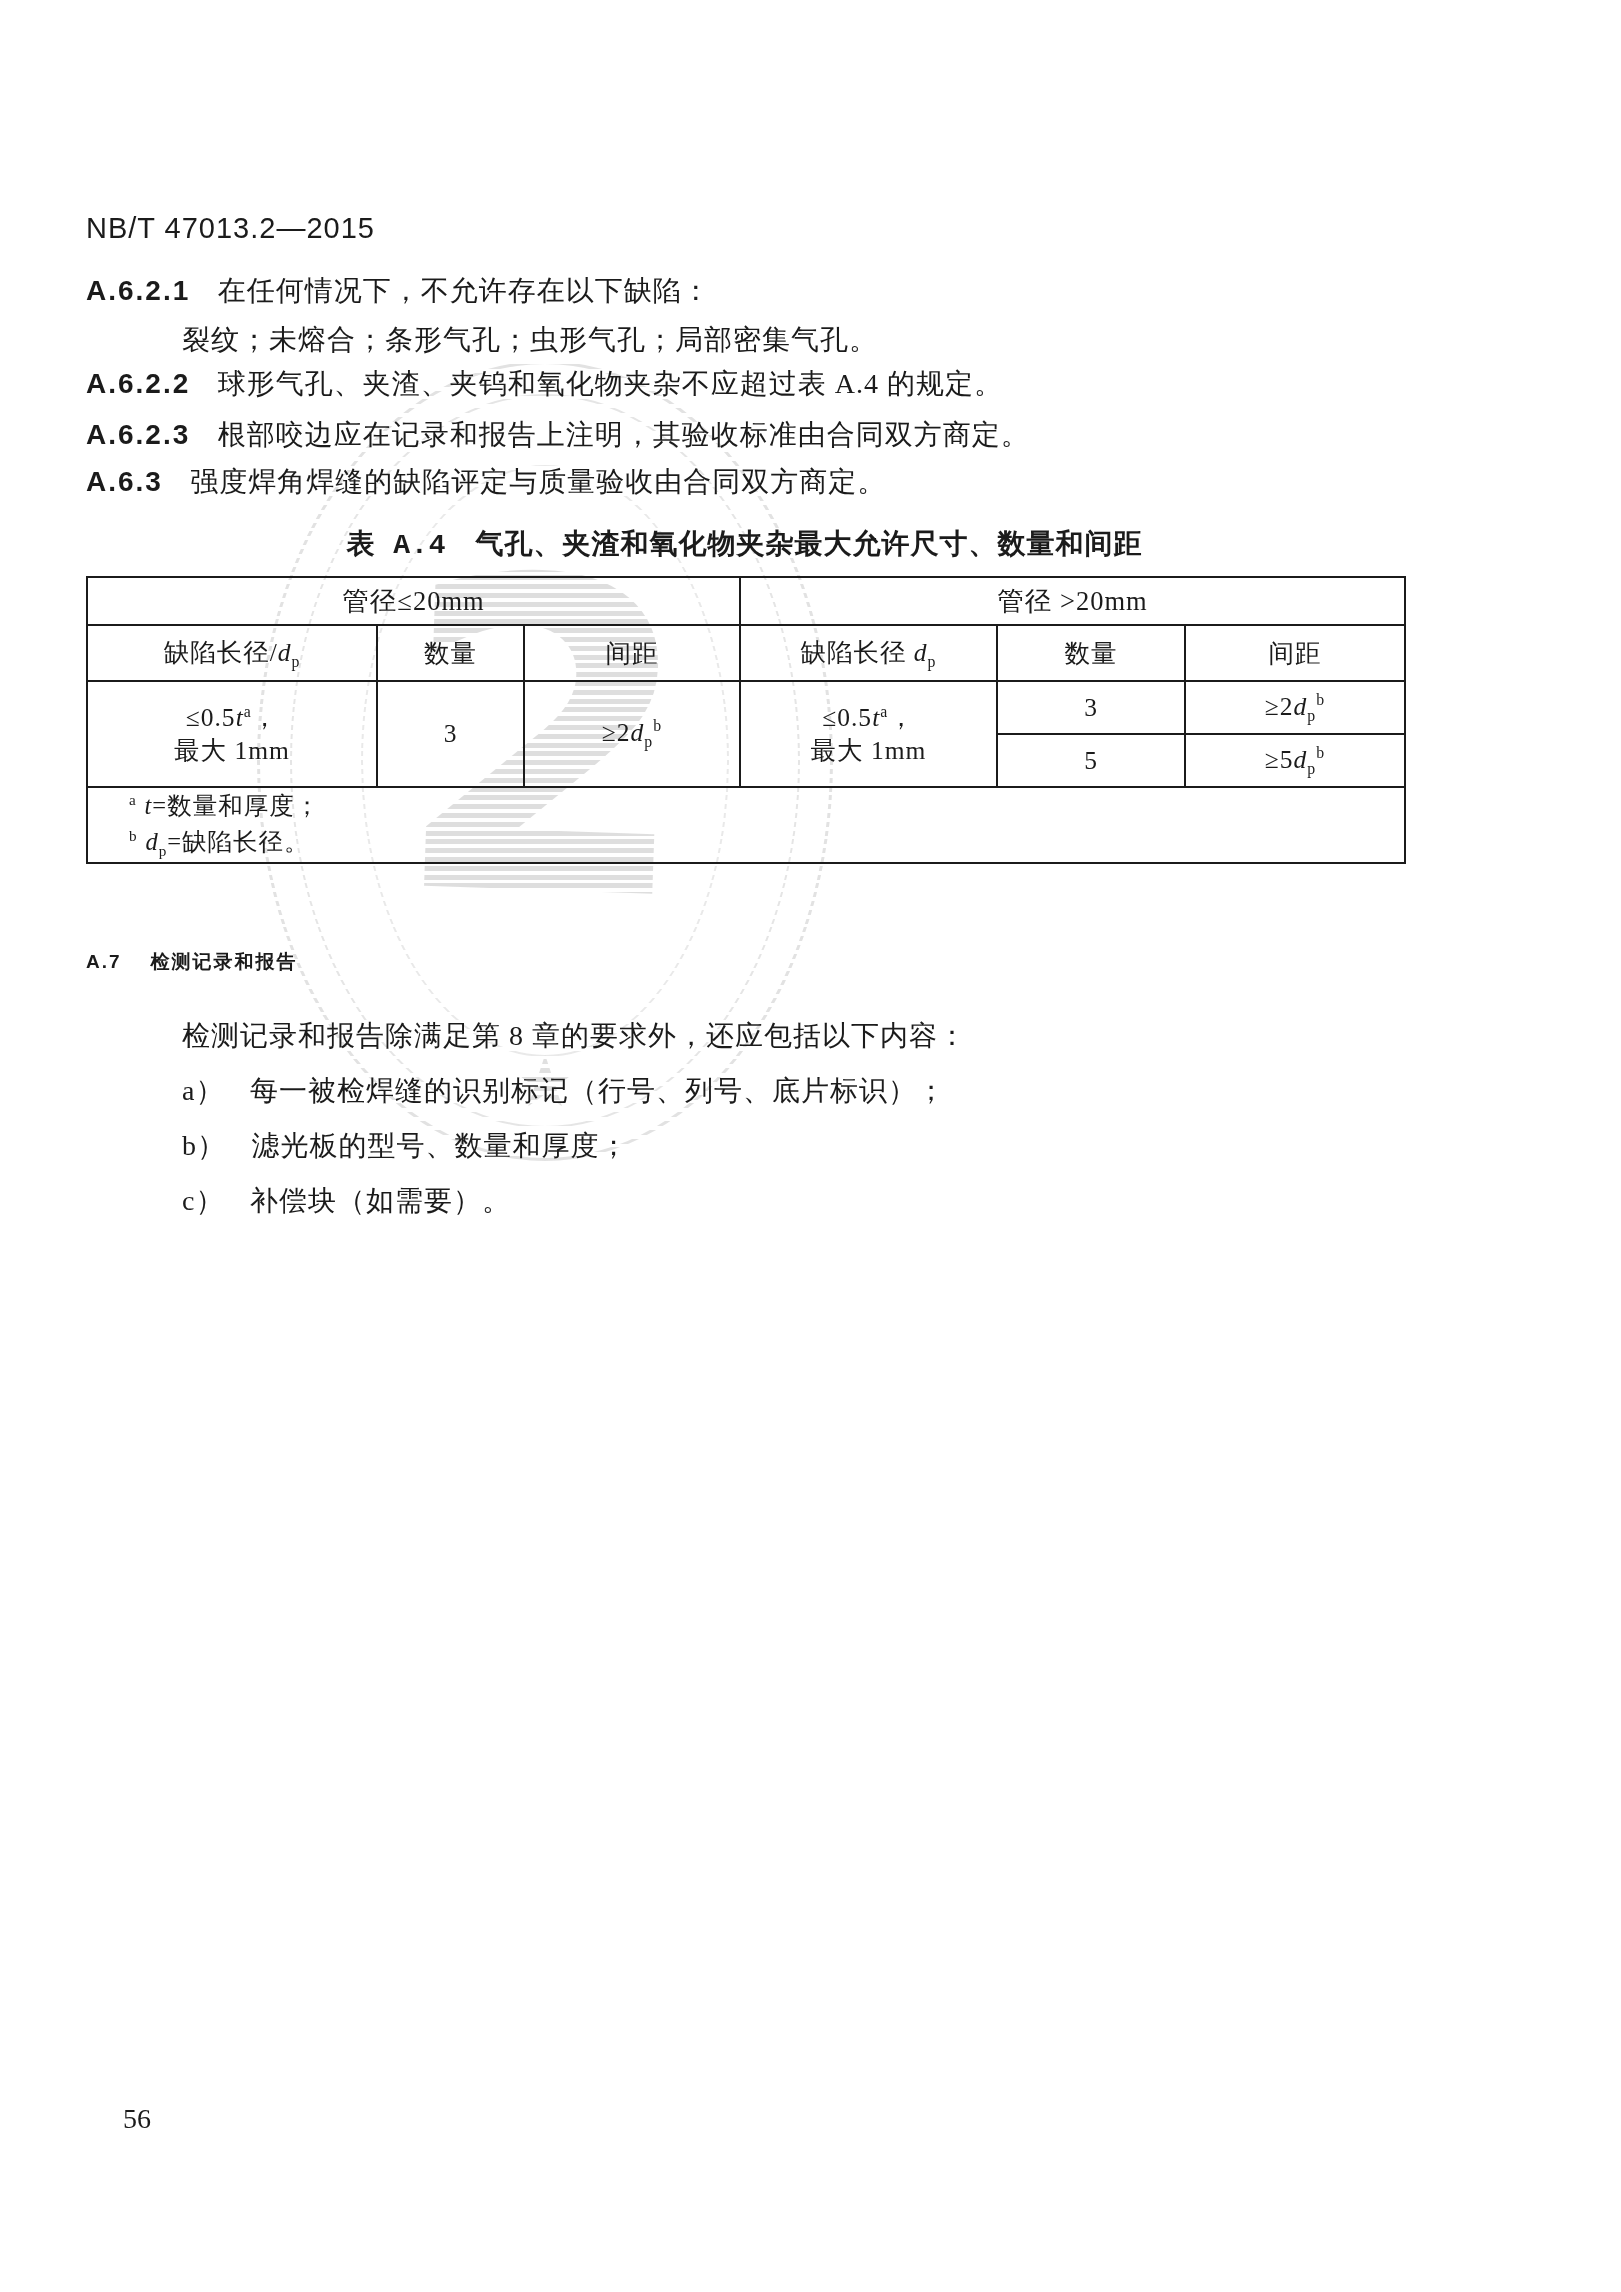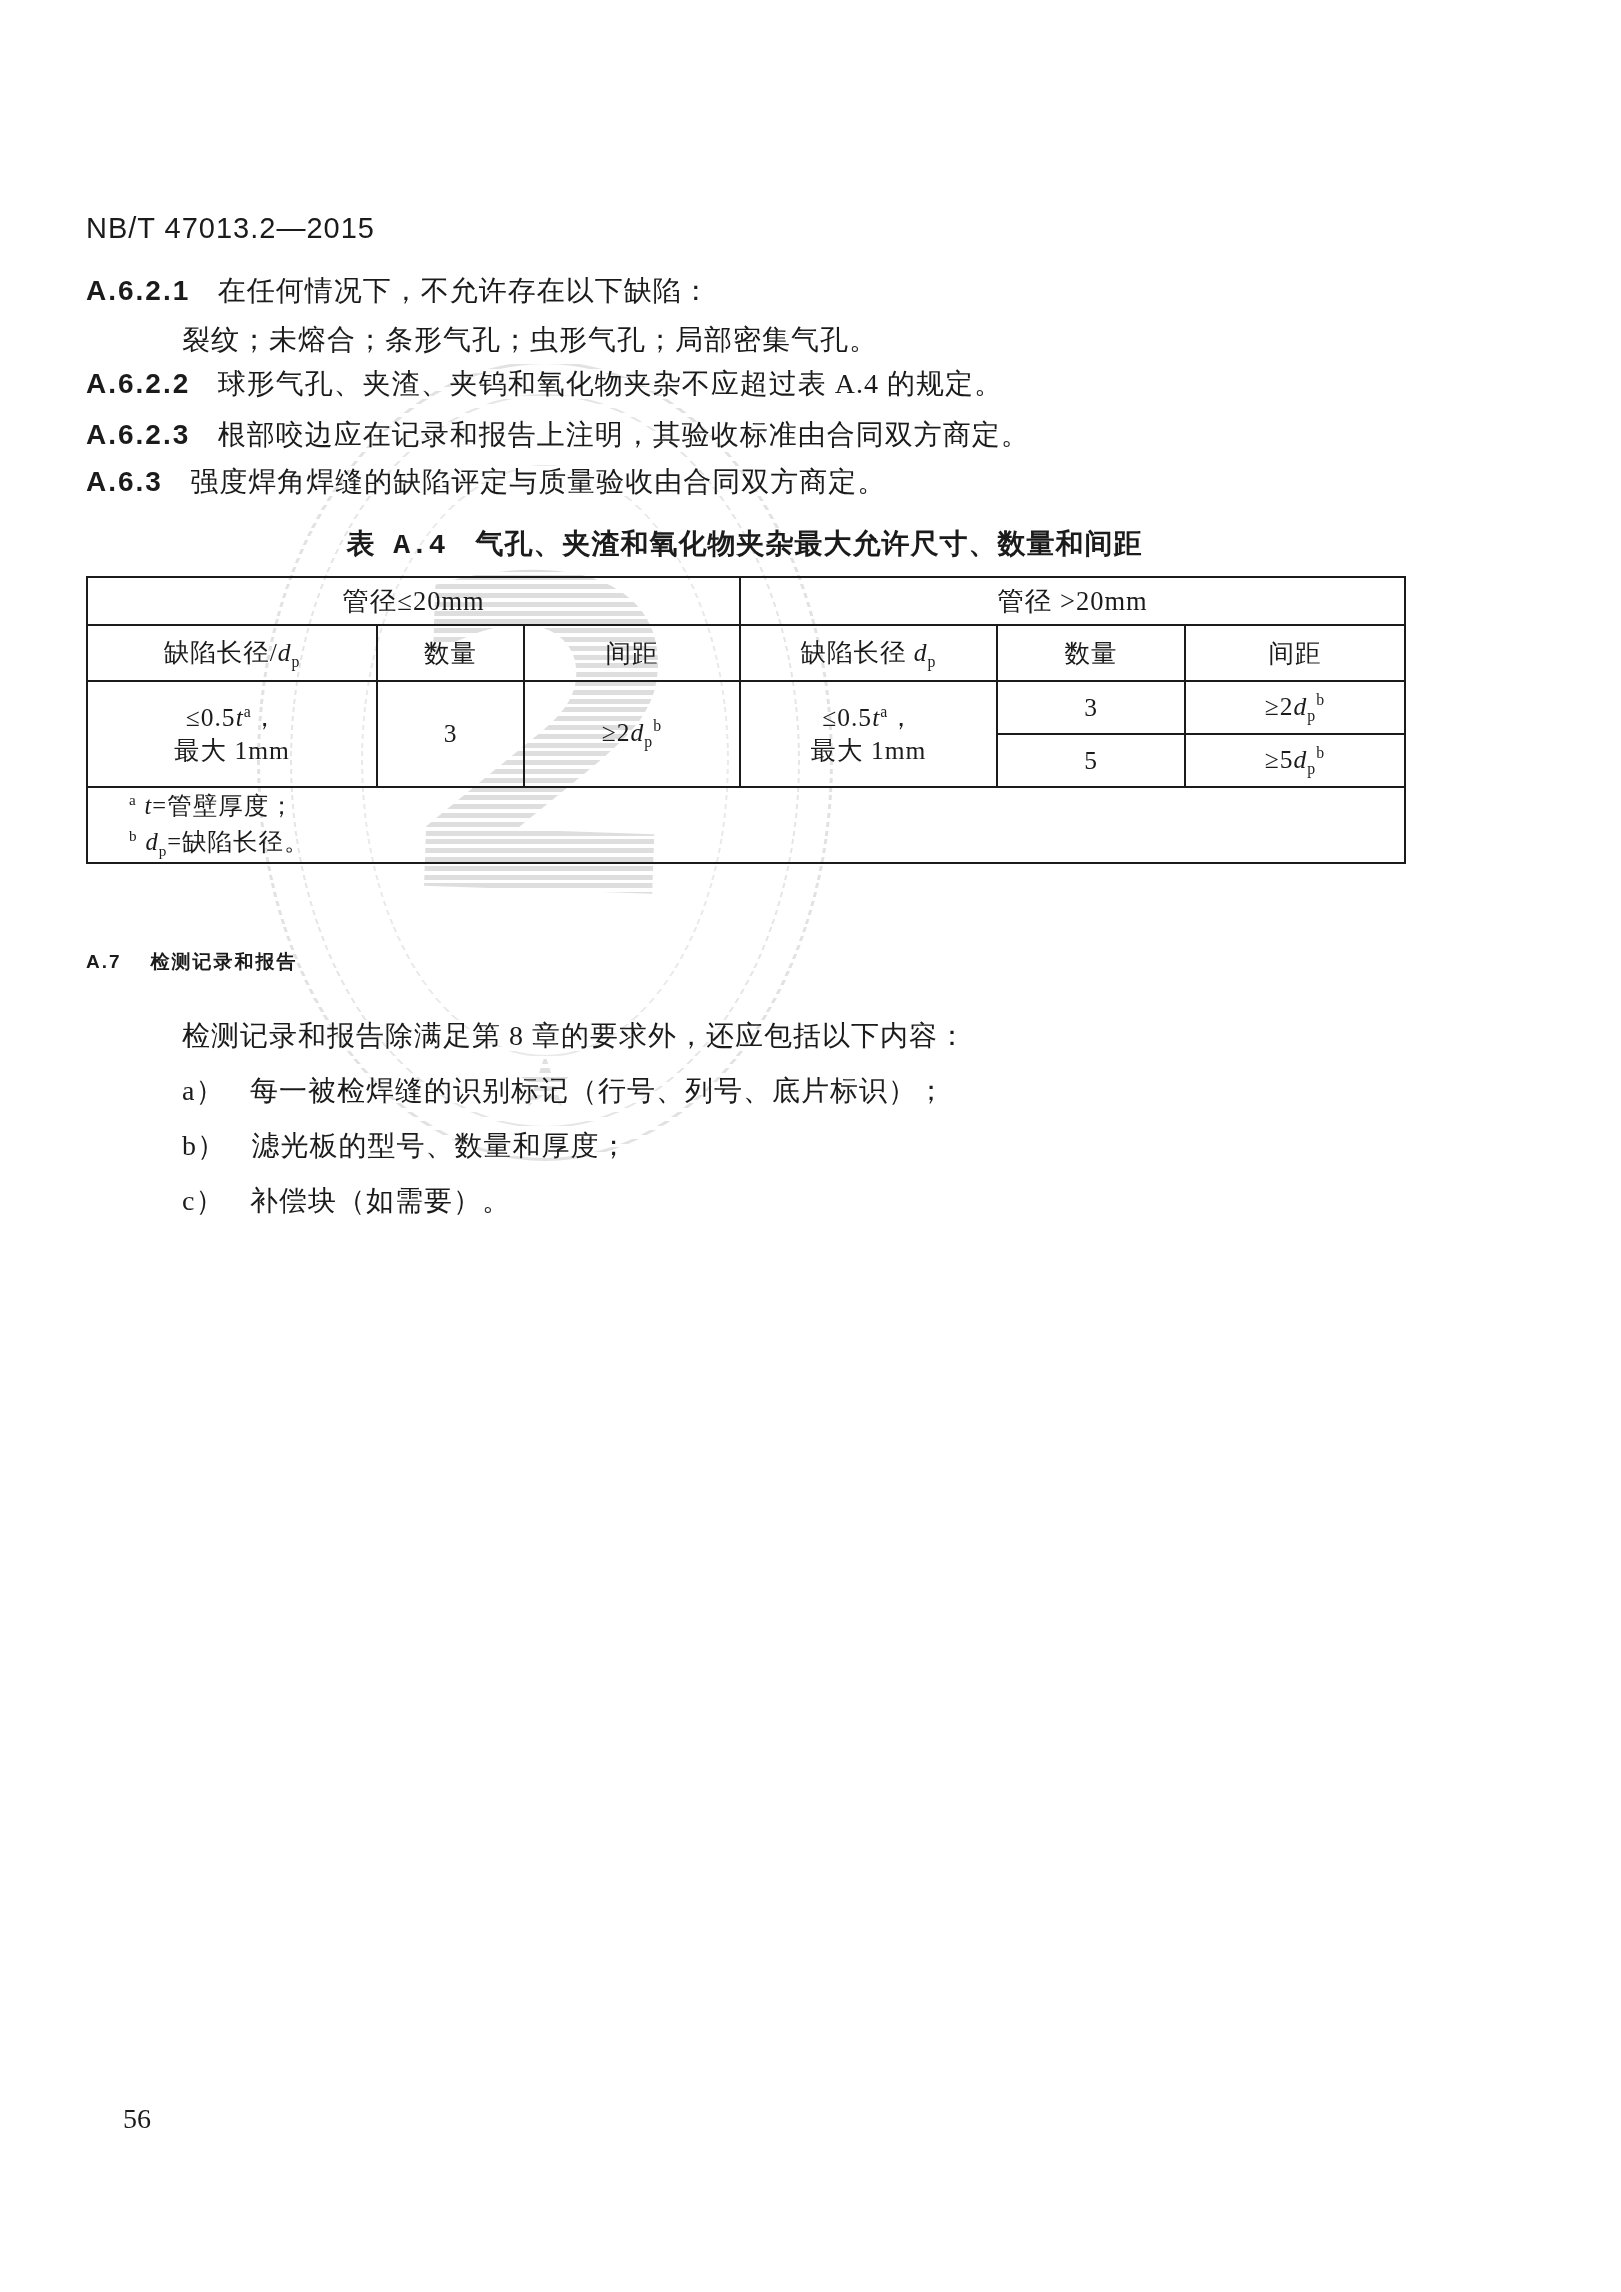--- a/index.html
+++ b/index.html
@@ -161,21 +161,21 @@
         </td>
         <td>3</td>
         <td><span>≥2</span><i class="math">d</i><sub>p</sub><sup>b</sup></td>
       </tr>
       <tr class="r4">
         <td>5</td>
         <td><span>≥5</span><i class="math">d</i><sub>p</sub><sup>b</sup></td>
       </tr>
       <tr class="rfoot">
         <td colspan="6" class="fn">
-          <div class="fn-line"><sup>a</sup><i class="math">t</i><span>=管壁厚度；</span></div>
+          <div class="fn-line"><sup>a</sup><i class="math">t</i><span>=数量和厚度；</span></div>
           <div class="fn-line"><sup>b</sup><i class="math">d</i><sub>p</sub><span>=缺陷长径。</span></div>
         </td>
       </tr>
     </tbody>
       </table>
 
     <div class="a7-head">
       <span class="lbl">A.7</span><span class="txt">检测记录和报告</span>
     </div>
 

